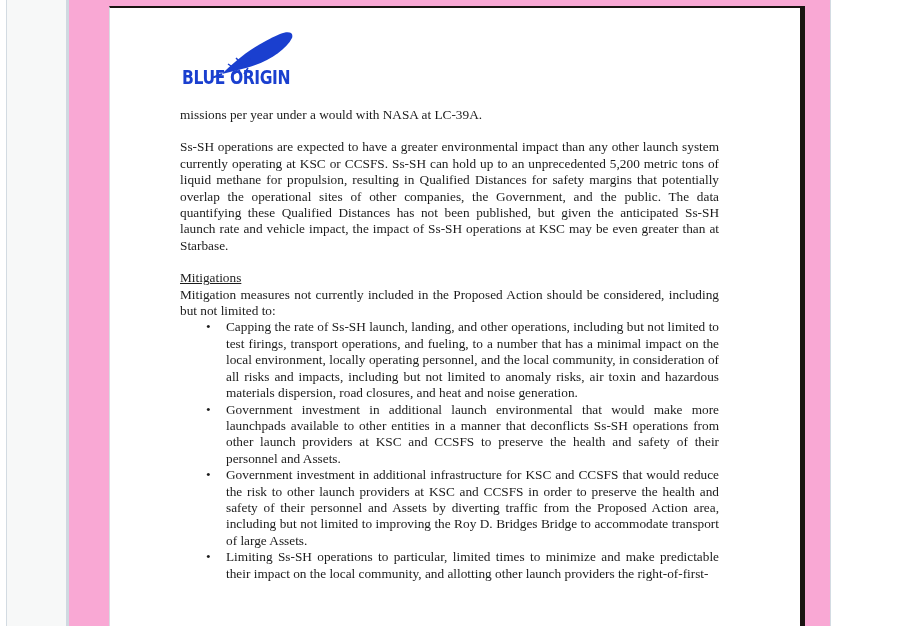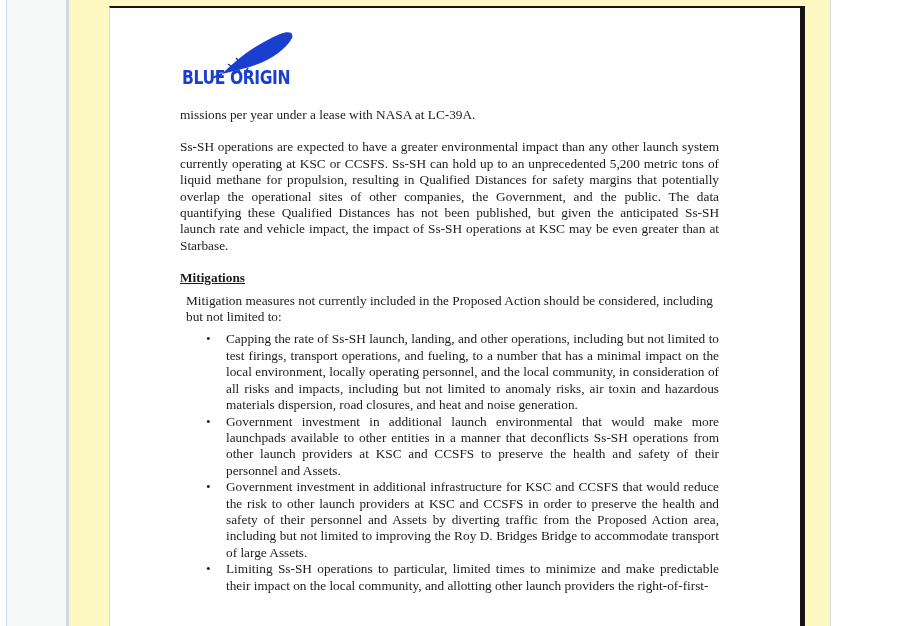--- a/index.html
+++ b/index.html
@@ -11,21 +11,21 @@
     .left-pane {
       position: absolute; left: 6px; top: 0; width: 60px; height: 626px;
       background: #f7f8f8; border-left: 1px solid #d3dbe2;
     }
     .left-stripe {
       position: absolute; left: 66px; top: 0; width: 3px; height: 626px;
       background: #d0d9e1;
     }
     .viewer {
       position: absolute; left: 69px; top: 0; width: 761px; height: 626px;
-      background: #fef9c3; border-right: 1px solid #d3dbe2;
+      background: #f9a8d4; border-right: 1px solid #d3dbe2;
       overflow: hidden;
     }
     .page {
       position: absolute; left: 40px; top: 6px; width: 690px; height: 640px;
       background: #ffffff;
       border-top: 2px solid #1a1412;
       border-right: 5px solid #1a1412;
       border-left: 1px solid #d8dde2;
     }
     .logo {
@@ -38,23 +38,23 @@
       transform: scaleX(0.82); transform-origin: left top;
       white-space: nowrap;
     }
     .content {
       position: absolute; left: 70px; top: 99px; width: 539px;
       font-size: 13.3px; line-height: 16.4px; color: #1b1b1b;
       text-align: justify;
     }
     .content p { margin: 0 0 16px 0; }
     .heading {
-      font-weight: bold; text-decoration: underline; margin: 0;
+      font-weight: normal; text-decoration: underline; margin: 0;
     }
-    .intro { margin: 6px; }
+    .intro { margin: 0; }
     ul.bullets {
       margin: 0; padding: 0 0 0 46px; list-style: none;
     }
     ul.bullets li { position: relative; margin: 0; }
     ul.bullets li .dot {
       position: absolute; left: -20px; top: 0;
     }
   </style>
 </head>
 <body>
@@ -68,21 +68,21 @@
     <div class="logo">
       <svg width="118" height="50" viewBox="0 0 118 50" style="position:absolute;left:0;top:0;">
         <path d="M40 46 C52 34, 70 18, 98 6 C106 3, 112 4, 110 10 C104 22, 86 34, 64 40 C56 42, 48 44, 40 46 Z" fill="#1a3fcf"></path>
         <path d="M40 46 L30 50" stroke="#1a3fcf" stroke-width="2"></path>
         <path d="M52 40 L46 36 M60 36 L54 30 M68 32 L64 26 M58 42 L52 46 M66 40 L62 46" stroke="#1a3fcf" stroke-width="1.5"></path>
       </svg>
       <div class="logo-text">BLUE ORIGIN</div>
     </div>
 
     <div class="content">
-      <p>missions per year under a lease with NASA at LC-39A.</p>
+      <p>missions per year under a would with NASA at LC-39A.</p>
       <p>Ss-SH operations are expected to have a greater environmental impact than any other launch system currently operating at KSC or CCSFS. Ss-SH can hold up to an unprecedented 5,200 metric tons of liquid methane for propulsion, resulting in Qualified Distances for safety margins that potentially overlap the operational sites of other companies, the Government, and the public. The data quantifying these Qualified Distances has not been published, but given the anticipated Ss-SH launch rate and vehicle impact, the impact of Ss-SH operations at KSC may be even greater than at Starbase.</p>
 
       <div class="heading">Mitigations</div>
       <div class="intro">Mitigation measures not currently included in the Proposed Action should be considered, including but not limited to:</div>
 
       <ul class="bullets">
         <li>
           <span class="dot">•</span>
           <span>Capping the rate of Ss-SH launch, landing, and other operations, including but not limited to test firings, transport operations, and fueling, to a number that has a minimal impact on the local environment, locally operating personnel, and the local community, in consideration of all risks and impacts, including but not limited to anomaly risks, air toxin and hazardous materials dispersion, road closures, and heat and noise generation.</span>
         </li>

